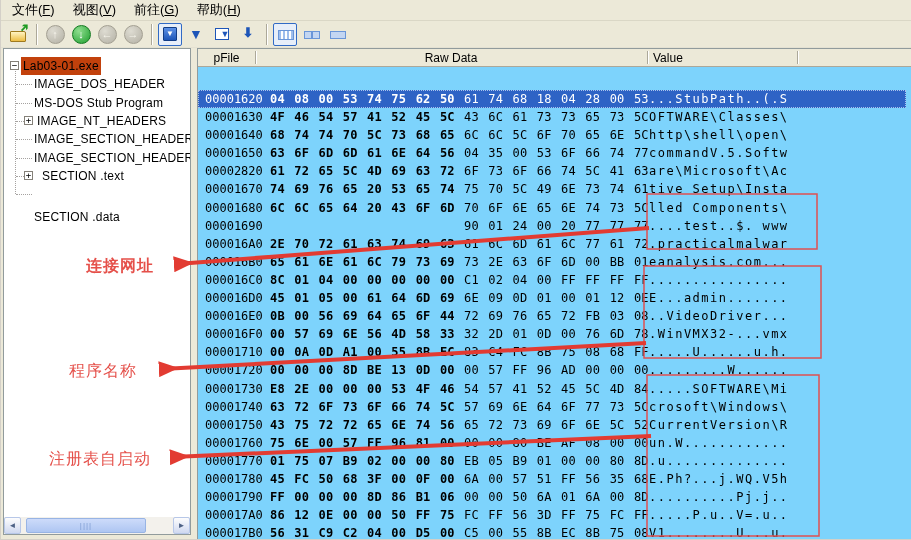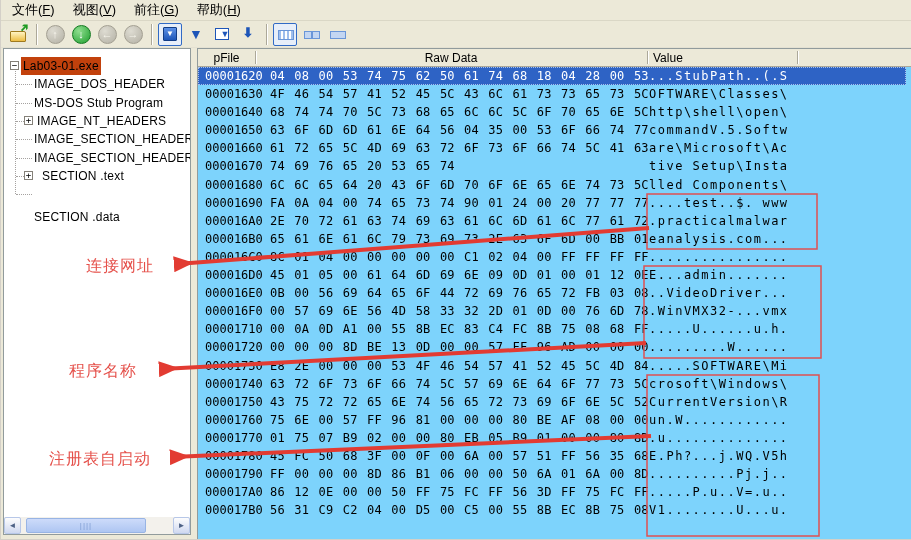--- a/index.html
+++ b/index.html
@@ -89,23 +89,23 @@
     position:absolute; left:196px; top:48px; width:714px; height:510px;
     background:#7dd3fc; border:1px solid #919B9C; border-right:none; overflow:hidden;
   }
   #table-header { position:absolute; left:0; top:0; width:100%; height:18px; background:#ECE9D8;
     border-bottom:1px solid #ACA899; font-size:12px; color:#000; }
   .hdr-cell { position:absolute; top:1px; height:16px; line-height:16px; }
   .hdr-sep { position:absolute; top:2px; height:13px; width:1px; background:#ACA899; box-shadow:1px 0 0 #FFF; }
   #rows { position:absolute; left:0; top:18px; width:100%; }
   .hexrow { position:relative; height:18.1px; line-height:18.1px; width:708px;
     font-family:"DejaVu Sans Mono", monospace; font-size:12px; color:#000; white-space:pre; }
-  .hexrow.selected { background:#2E63C5; color:#FFF; outline:1px dotted #A8C2EC; outline-offset:-1px; }
+  .hexrow.selected { background:#2E63C5; color:#FFF; outline:1px dotted #A8C2EC; outline-offset:-1px;margin-top:23px; }
   .c-pfile  { position:absolute; left:7px; }
-  .c-hex1   { position:absolute; left:72px;  word-spacing:2px; letter-spacing:0.2px; }
+  .c-hex1   { position:absolute; left:72px;  word-spacing:2px; letter-spacing:0.2px;font-weight:bold; }
   .c-hex2   { position:absolute; left:266px; word-spacing:2px; letter-spacing:0.2px; }
   .c-value  { position:absolute; left:451px; letter-spacing:1.5px; }
   
   #overlay { position:absolute; left:0; top:0; width:911px; height:540px; pointer-events:none; }
   .anno-label { position:absolute; font-size:16px; letter-spacing:1px; white-space:nowrap; }
 </style>
 </head>
 <body>
 
 <div id="window">
@@ -213,24 +213,24 @@
       <div class="hdr-cell" style="left:57px;width:392px;text-align:center;">Raw Data</div>
       <div class="hdr-sep" style="left:449px;"></div>
       <div class="hdr-cell" style="left:455px;">Value</div>
       <div class="hdr-sep" style="left:599px;"></div>
     </div>
     <div id="rows">
         <div class="hexrow selected"><span class="c-pfile">00001620</span><span class="c-hex1">04 08 00 53 74 75 62 50</span><span class="c-hex2">61 74 68 18 04 28 00 53</span><span class="c-value">...StubPath..(.S</span></div>
         <div class="hexrow"><span class="c-pfile">00001630</span><span class="c-hex1">4F 46 54 57 41 52 45 5C</span><span class="c-hex2">43 6C 61 73 73 65 73 5C</span><span class="c-value">OFTWARE\Classes\</span></div>
         <div class="hexrow"><span class="c-pfile">00001640</span><span class="c-hex1">68 74 74 70 5C 73 68 65</span><span class="c-hex2">6C 6C 5C 6F 70 65 6E 5C</span><span class="c-value">http\shell\open\</span></div>
         <div class="hexrow"><span class="c-pfile">00001650</span><span class="c-hex1">63 6F 6D 6D 61 6E 64 56</span><span class="c-hex2">04 35 00 53 6F 66 74 77</span><span class="c-value">commandV.5.Softw</span></div>
-        <div class="hexrow"><span class="c-pfile">00001660</span><span class="c-hex1">61 72 65 5C 4D 69 63 72</span><span class="c-hex2">6F 73 6F 66 74 5C 41 63</span><span class="c-value">are\Microsoft\Ac</span></div>
-        <div class="hexrow"><span class="c-pfile">00001670</span><span class="c-hex1">74 69 76 65 20 53 65 74</span><span class="c-value">tive Setup\Insta</span></div>
+        <div class="hexrow"><span class="c-pfile">00002820</span><span class="c-hex1">61 72 65 5C 4D 69 63 72</span><span class="c-hex2">6F 73 6F 66 74 5C 41 63</span><span class="c-value">are\Microsoft\Ac</span></div>
+        <div class="hexrow"><span class="c-pfile">00001670</span><span class="c-hex1">74 69 76 65 20 53 65 74</span><span class="c-hex2">75 70 5C 49 6E 73 74 61</span><span class="c-value">tive Setup\Insta</span></div>
         <div class="hexrow"><span class="c-pfile">00001680</span><span class="c-hex1">6C 6C 65 64 20 43 6F 6D</span><span class="c-hex2">70 6F 6E 65 6E 74 73 5C</span><span class="c-value">lled Components\</span></div>
-        <div class="hexrow"><span class="c-pfile">00001690</span><span class="c-hex1">FA 0A 04 00 74 65 73 74</span><span class="c-hex2">90 01 24 00 20 77 77 77</span><span class="c-value">....test..$. www</span></div>
+        <div class="hexrow"><span class="c-pfile">00001690</span><span class="c-hex2">90 01 24 00 20 77 77 77</span><span class="c-value">....test..$. www</span></div>
         <div class="hexrow"><span class="c-pfile">000016A0</span><span class="c-hex1">2E 70 72 61 63 74 69 63</span><span class="c-hex2">61 6C 6D 61 6C 77 61 72</span><span class="c-value">.practicalmalwar</span></div>
         <div class="hexrow"><span class="c-pfile">000016B0</span><span class="c-hex1">65 61 6E 61 6C 79 73 69</span><span class="c-hex2">73 2E 63 6F 6D 00 BB 01</span><span class="c-value">eanalysis.com...</span></div>
         <div class="hexrow"><span class="c-pfile">000016C0</span><span class="c-hex1">8C 01 04 00 00 00 00 00</span><span class="c-hex2">C1 02 04 00 FF FF FF FF</span><span class="c-value">................</span></div>
         <div class="hexrow"><span class="c-pfile">000016D0</span><span class="c-hex1">45 01 05 00 61 64 6D 69</span><span class="c-hex2">6E 09 0D 01 00 01 12 0E</span><span class="c-value">E...admin.......</span></div>
         <div class="hexrow"><span class="c-pfile">000016E0</span><span class="c-hex1">0B 00 56 69 64 65 6F 44</span><span class="c-hex2">72 69 76 65 72 FB 03 08</span><span class="c-value">..VideoDriver...</span></div>
         <div class="hexrow"><span class="c-pfile">000016F0</span><span class="c-hex1">00 57 69 6E 56 4D 58 33</span><span class="c-hex2">32 2D 01 0D 00 76 6D 78</span><span class="c-value">.WinVMX32-...vmx</span></div>
         <div class="hexrow"><span class="c-pfile">00001710</span><span class="c-hex1">00 0A 0D A1 00 55 8B EC</span><span class="c-hex2">83 C4 FC 8B 75 08 68 FF</span><span class="c-value">.....U......u.h.</span></div>
         <div class="hexrow"><span class="c-pfile">00001720</span><span class="c-hex1">00 00 00 8D BE 13 0D 00</span><span class="c-hex2">00 57 FF 96 AD 00 00 00</span><span class="c-value">.........W......</span></div>
         <div class="hexrow"><span class="c-pfile">00001730</span><span class="c-hex1">E8 2E 00 00 00 53 4F 46</span><span class="c-hex2">54 57 41 52 45 5C 4D 84</span><span class="c-value">.....SOFTWARE\Mi</span></div>
         <div class="hexrow"><span class="c-pfile">00001740</span><span class="c-hex1">63 72 6F 73 6F 66 74 5C</span><span class="c-hex2">57 69 6E 64 6F 77 73 5C</span><span class="c-value">crosoft\Windows\</span></div>
@@ -251,18 +251,18 @@
           <path d="M0,2 L5,0 L5,4 Z" fill="#E23B32"></path>
         </marker>
       </defs>
       <rect x="646" y="194" width="170" height="55" fill="none" stroke="#E05050" stroke-width="1.5"></rect>
       <rect x="643" y="266" width="177" height="92" fill="none" stroke="#E05050" stroke-width="1.5"></rect>
       <rect x="646" y="375" width="172" height="161" fill="none" stroke="#E05050" stroke-width="1.5"></rect>
       <line x1="648" y1="228" x2="176" y2="264" stroke="#E23B32" stroke-width="4" marker-end="url(#ah)"></line>
       <line x1="645" y1="343" x2="161" y2="369" stroke="#E23B32" stroke-width="4" marker-end="url(#ah)"></line>
       <line x1="650" y1="436" x2="172" y2="457" stroke="#E23B32" stroke-width="4" marker-end="url(#ah)"></line>
     </svg>
-    <div class="anno-label" style="left: 85px; top: 256px; color: rgb(229, 80, 74);">连接网址</div>
+    <div class="anno-label" style="left: 85px; top: 256px; color: rgb(229, 80, 74); font-weight: bold;">连接网址</div>
     <div class="anno-label" style="left: 68px; top: 361px; color: rgb(229, 80, 74);">程序名称</div>
     <div class="anno-label" style="left: 48px; top: 449px; color: rgb(229, 80, 74);">注册表自启动</div>
   </div>
 
 </div>
 
 </body></html>

